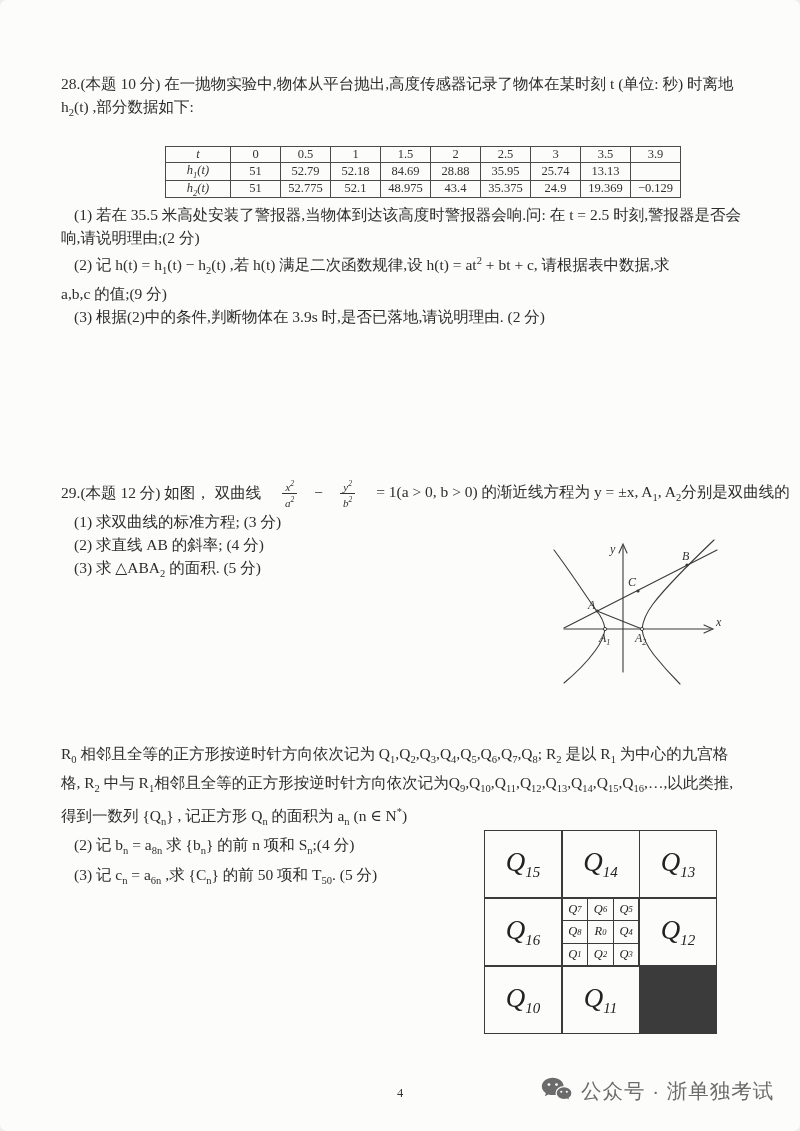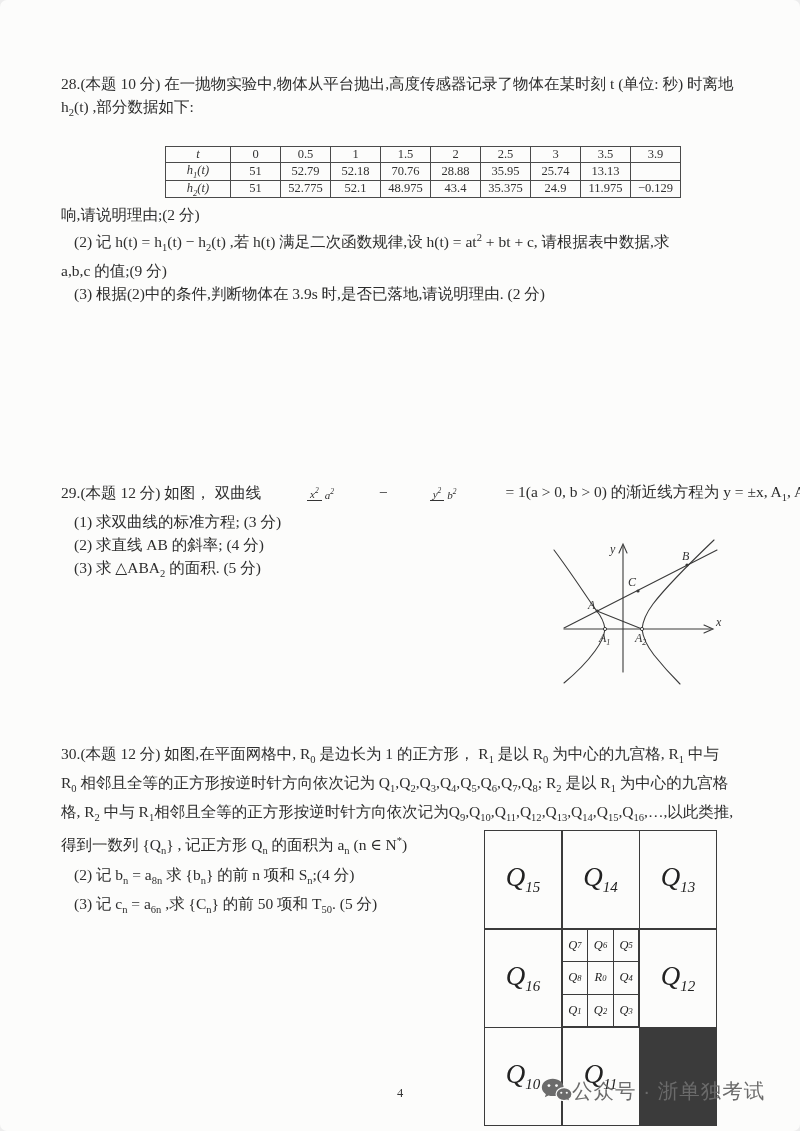--- a/index.html
+++ b/index.html
@@ -9,53 +9,53 @@
   .tl{font-size:15.5px;line-height:23px;white-space:pre-wrap;}
   .ind{text-indent:13px;}
 
   
   #t28{position:absolute;left:165px;top:146px;border-collapse:collapse;font-size:12.5px;color:#333;}
   #t28 td{border:1px solid #4a4a4a;text-align:center;height:15px;padding:0 2px;background:#fcfcfb;}
   #t28 td.c0{width:60px;font-style:italic;}
   #t28 td.cn{width:45px;font-style:normal;}
 
   
-  .l29top{display:flex;align-items:center;height:34px;font-size:15.5px;gap:39px;}
+  .l29top{display:flex;align-items:center;height:34px;font-size:15.5px;}
   .l29top .seg{white-space:pre;}
-  .frac{display:inline-flex;align-items:center;font-size:11px;
-        line-height:12px;font-style:italic;margin:0 3px;text-align:right;}
+  .frac{display:inline-flex;flex-direction:column;align-items:center;font-size:11px;
+        line-height:12px;font-style:italic;margin:0 17px;text-align:right;}
   .frac .num{border-bottom:1px solid #333;padding:0 3px;}
   .frac .den{padding:0 3px;}
 
   
   #fig29{position:absolute;left:544px;top:531px;width:192px;height:160px;}
   #fig29 svg{display:block;}
   #fig29 text{font-family:"Liberation Serif","DejaVu Serif",serif;font-style:italic;
               font-size:12px;fill:#333;}
   #fig29 .subts{font-size:8px;}
 
   
-  #grid30{position:absolute;left:484px;top:830px;width:233px;height:296px;box-sizing:border-box;}
+  #grid30{position:absolute;left:484px;top:830px;width:233px;height:204px;box-sizing:border-box;}
   .ogrid{display:grid;width:100%;height:100%;box-sizing:border-box;
          grid-template-columns:1fr 1fr 1fr;grid-template-rows:1fr 1fr 1fr;
          background:#3b3b3b;gap:1.5px;border:1.6px solid #3b3b3b;}
   .ocell{background:#fcfcfb;display:flex;align-items:center;justify-content:center;}
   .qbig{font-style:italic;font-size:27px;color:#222;}
   .qbig sub{font-size:15px;}
   .igrid{width:100%;height:100%;display:grid;box-sizing:border-box;
          grid-template-columns:1fr 1fr 1fr;grid-template-rows:1fr 1fr 1fr;
          background:#3b3b3b;gap:1.2px;}
   .icell{background:#fcfcfb;display:flex;align-items:center;justify-content:center;
          font-style:italic;font-size:12.5px;color:#222;}
   .icell sub{font-size:8.5px;}
 
   
   #pagenum{position:absolute;top:1086px;left:0;width:800px;text-align:center;
            font-size:12.5px;color:#333;}
-  #wm{position:absolute;top:1077px;left:541px;display:flex;align-items:center;
+  #wm{position:absolute;top:1077px;left:541px;display:flex;align-items:flex-start;gap:9px;
       color:#6b6b6b;font-family:"Liberation Sans","DejaVu Sans",sans-serif;
       font-size:20.5px;letter-spacing:1px;}
   #wm svg{display:block;}
   sub{font-size:68%;} sup{font-size:68%;}
 </style>
 </head>
 <body>
 
 <div class="page">
 
@@ -76,43 +76,44 @@
       <td class="cn">2.5</td>
       <td class="cn">3</td>
       <td class="cn">3.5</td>
       <td class="cn">3.9</td>
     </tr>
     <tr>
       <td class="c0">h<sub>1</sub>(t)</td>
       <td class="cn">51</td>
       <td class="cn">52.79</td>
       <td class="cn">52.18</td>
-      <td class="cn">70.76</td>
+      <td class="cn">84.69</td>
       <td class="cn">28.88</td>
       <td class="cn">35.95</td>
       <td class="cn">25.74</td>
       <td class="cn">13.13</td>
       <td class="cn"></td>
     </tr>
     <tr>
       <td class="c0">h<sub>2</sub>(t)</td>
       <td class="cn">51</td>
       <td class="cn">52.775</td>
       <td class="cn">52.1</td>
       <td class="cn">48.975</td>
       <td class="cn">43.4</td>
       <td class="cn">35.375</td>
       <td class="cn">24.9</td>
-      <td class="cn">11.975</td>
+      <td class="cn">19.369</td>
       <td class="cn">−0.129</td>
     </tr>
   </tbody>
     </table>
 
   <div class="sec" id="s28q" style="top:203px">
+    <div class="tl ind">(1) 若在 35.5 米高处安装了警报器,当物体到达该高度时警报器会响.问: 在 t = 2.5 时刻,警报器是否会</div>
     <div class="tl">响,请说明理由;(2 分)</div>
     <div class="tl ind">(2) 记 h(t) = h<sub>1</sub>(t) − h<sub>2</sub>(t) ,若 h(t) 满足二次函数规律,设 h(t) = at<sup>2</sup> + bt + c, 请根据表中数据,求</div>
     <div class="tl">a,b,c 的值;(9 分)</div>
     <div class="tl ind">(3) 根据(2)中的条件,判断物体在 3.9s 时,是否已落地,请说明理由. (2 分)</div>
   </div>
 
   <div class="sec" id="s29" style="top:476px">
     <div class="l29top">
       <span class="seg">29.(本题 12 分) 如图， 双曲线 </span>
       <span class="frac">
@@ -158,21 +159,20 @@
       <text x="172" y="94">x</text>
       <text x="44" y="77">A</text>
       <text x="138" y="28">B</text>
       <text x="84" y="54">C</text>
       <text x="55" y="110"><tspan>A</tspan><tspan class="subts" dy="3">1</tspan></text>
       <text x="91" y="110"><tspan>A</tspan><tspan class="subts" dy="3">2</tspan></text>
     </svg>
   </div>
 
   <div class="sec" id="s30" style="top:742px">
-    <div class="tl">30.(本题 12 分) 如图,在平面网格中, R<sub>0</sub> 是边长为 1 的正方形， R<sub>1</sub> 是以 R<sub>0</sub> 为中心的九宫格, R<sub>1</sub> 中与</div>
     <div class="tl">R<sub>0</sub> 相邻且全等的正方形按逆时针方向依次记为 Q<sub>1</sub>,Q<sub>2</sub>,Q<sub>3</sub>,Q<sub>4</sub>,Q<sub>5</sub>,Q<sub>6</sub>,Q<sub>7</sub>,Q<sub>8</sub>; R<sub>2</sub> 是以 R<sub>1</sub> 为中心的九宫格</div>
     <div class="tl">格, R<sub>2</sub> 中与 R<sub>1</sub>相邻且全等的正方形按逆时针方向依次记为Q<sub>9</sub>,Q<sub>10</sub>,Q<sub>11</sub>,Q<sub>12</sub>,Q<sub>13</sub>,Q<sub>14</sub>,Q<sub>15</sub>,Q<sub>16</sub>,…,以此类推,</div>
     <div class="tl">得到一数列 {Q<sub>n</sub>} , 记正方形 Q<sub>n</sub> 的面积为 a<sub>n</sub> (n ∈ N<sup>*</sup>)</div>
     <div class="tl ind">(2) 记 b<sub>n</sub> = a<sub>8n</sub> 求 {b<sub>n</sub>} 的前 n 项和 S<sub>n</sub>;(4 分)</div>
     <div class="tl ind">(3) 记 c<sub>n</sub> = a<sub>6n</sub> ,求 {C<sub>n</sub>} 的前 50 项和 T<sub>50</sub>. (5 分)</div>
   </div>
 
   <div id="grid30">
     <div class="ogrid">
       <div class="ocell">

